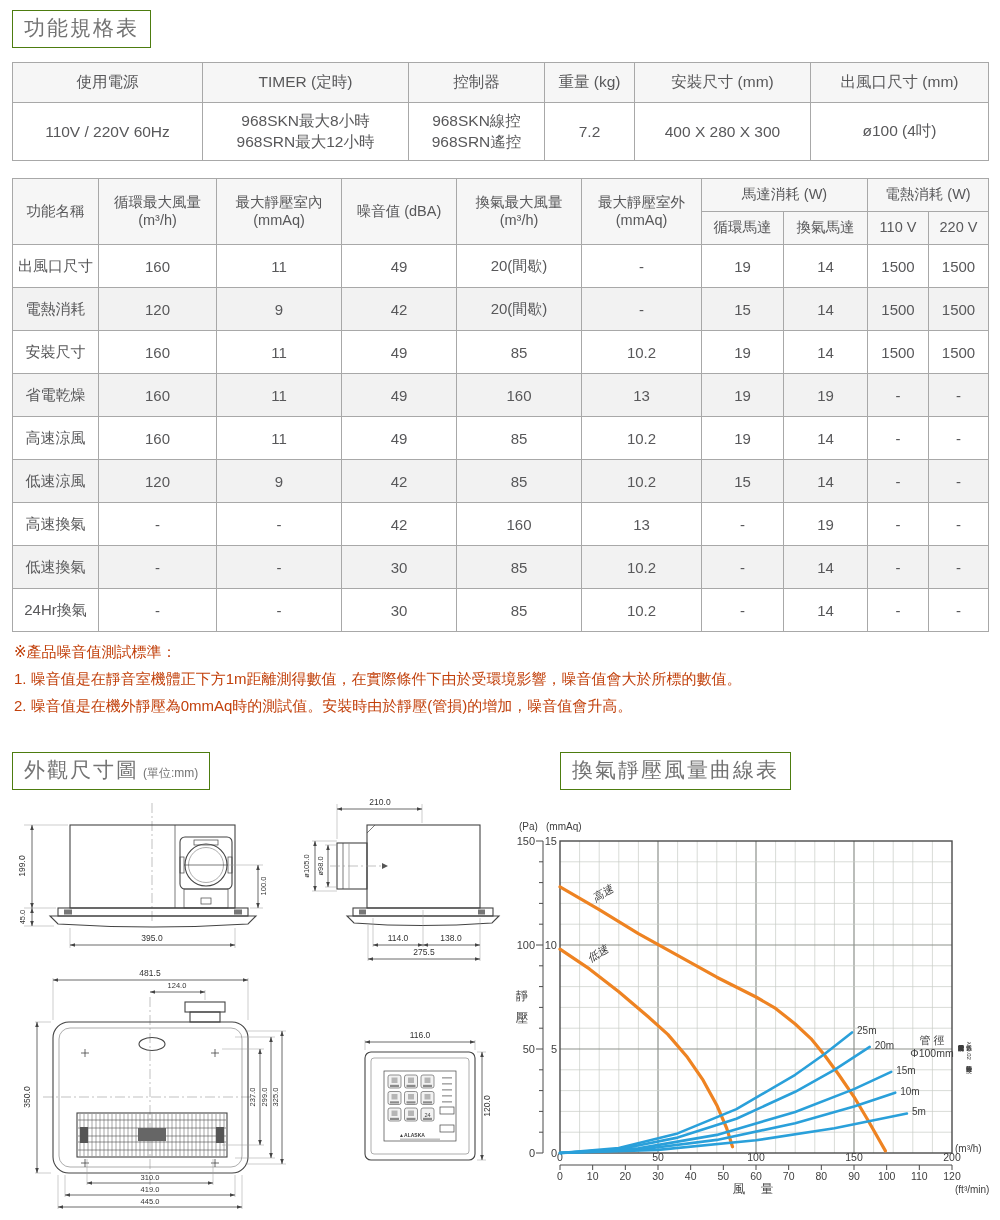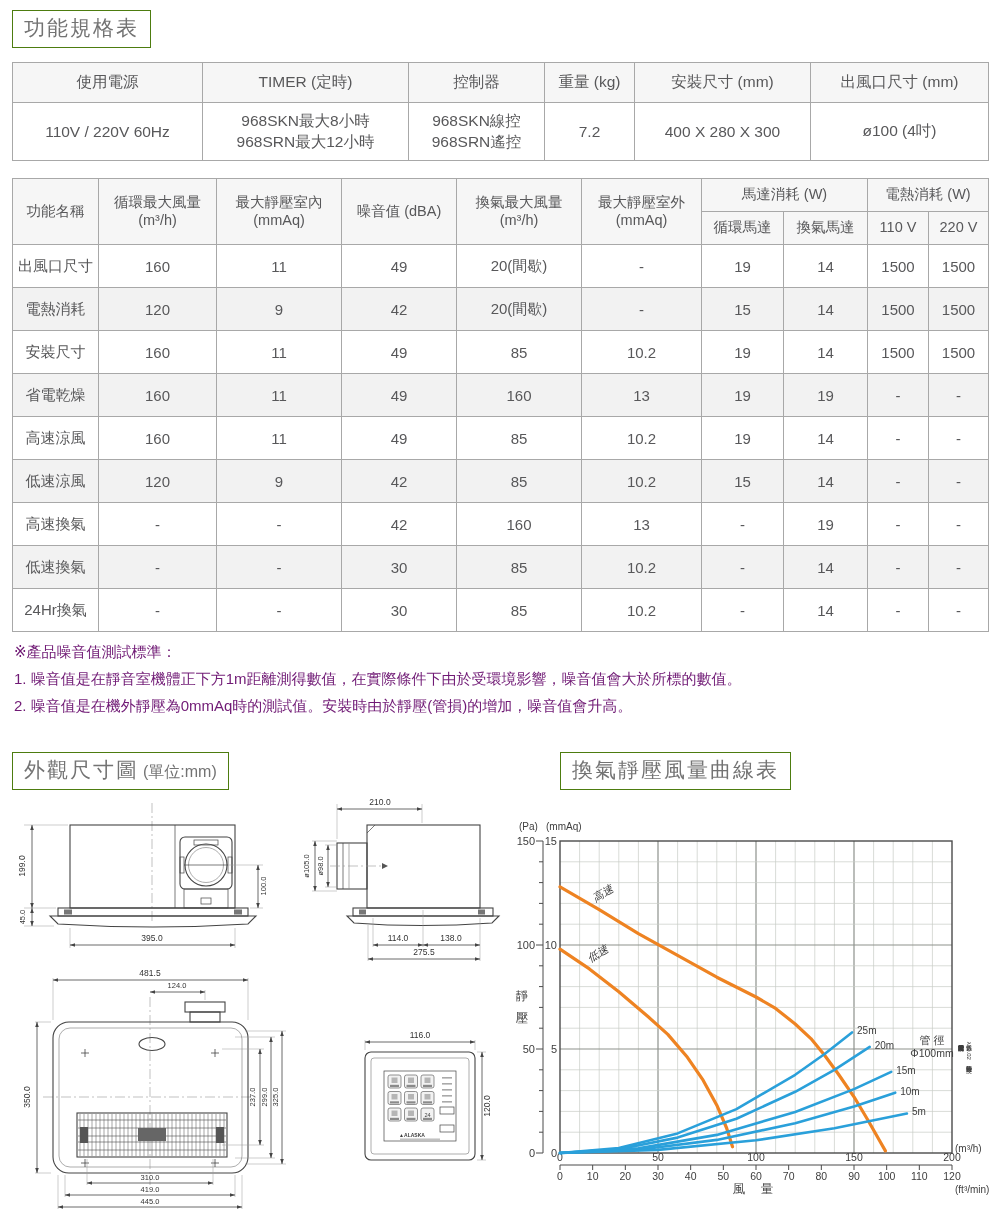--- a/index.html
+++ b/index.html
@@ -1,39 +1,39 @@
 <!DOCTYPE html>
 <html><head>
 <meta charset="utf-8">
 <style>
   html,body{margin:0;padding:0;background:#fff;}
   body{width:1000px;height:1220px;position:relative;overflow:hidden;
        font-family:"Liberation Sans","DejaVu Sans",sans-serif;color:#58585a;}
   .abs{position:absolute;}
   .title-box{position:absolute;border:1px solid #4d7c0f;background:#fff;
              padding:3px 11px 5px 11px;font-size:21px;color:#737373;letter-spacing:2px;white-space:nowrap;}
-  .title-box .unit{font-size:16px;letter-spacing:0;margin-left:4px;}
+  .title-box .unit{font-size:12px;letter-spacing:0;margin-left:4px;}
   #main-title{left:12px;top:10px;}
   #dim-title{left:12px;top:752px;}
   #chart-title{left:560px;top:752px;}
   table{position:absolute;border-collapse:collapse;table-layout:fixed;background:#fff;}
   th,td{border:1px solid #a8a8a8;text-align:center;vertical-align:middle;
         font-weight:normal;color:#58585a;padding:0;}
   .t1{left:12px;top:62px;width:976px;}
   .t1 thead tr{height:40px;background:#f6f6f6;padding-left:36px;}
   .t1 tbody tr{height:58px;padding-left:28px;}
   .t1 th,.t1 td{font-size:15.5px;}
   .t2{left:12px;top:178px;width:976px;}
   .t2 thead tr{height:33px;background:#f6f6f6;}
   .t2 thead th{font-size:14.5px;line-height:1.18;}
   .t2 tbody tr{height:43px;}
   .t2 tbody tr:nth-child(even){background:#f2f2f2;}
   .t2 tbody th{font-size:15px;}
   .t2 tbody td{font-size:15px;}
-  .notes{position:absolute;left:14px;top:638px;font-size:15px;line-height:27px;color:#701a75;}
+  .notes{position:absolute;left:14px;top:638px;font-size:15px;line-height:27px;color:#c2410c;}
   svg{position:absolute;}
   #diagrams{left:10px;top:795px;}
   #chart{left:505px;top:795px;}
   svg text{font-family:"Liberation Sans","DejaVu Sans",sans-serif;fill:#3d3d3d;}
   .dlab{font-size:8.5px;fill:#333;}
   .dlab-s{font-size:7.5px;fill:#333;}
   line.dim{stroke:#444;stroke-width:0.8;}
   line.ext{stroke:#999;stroke-width:0.5;}
   line.cl{stroke:#999;stroke-width:0.6;stroke-dasharray:10 3 2 3;}
   .shape{stroke:#444;fill:none;stroke-width:1.1;}

